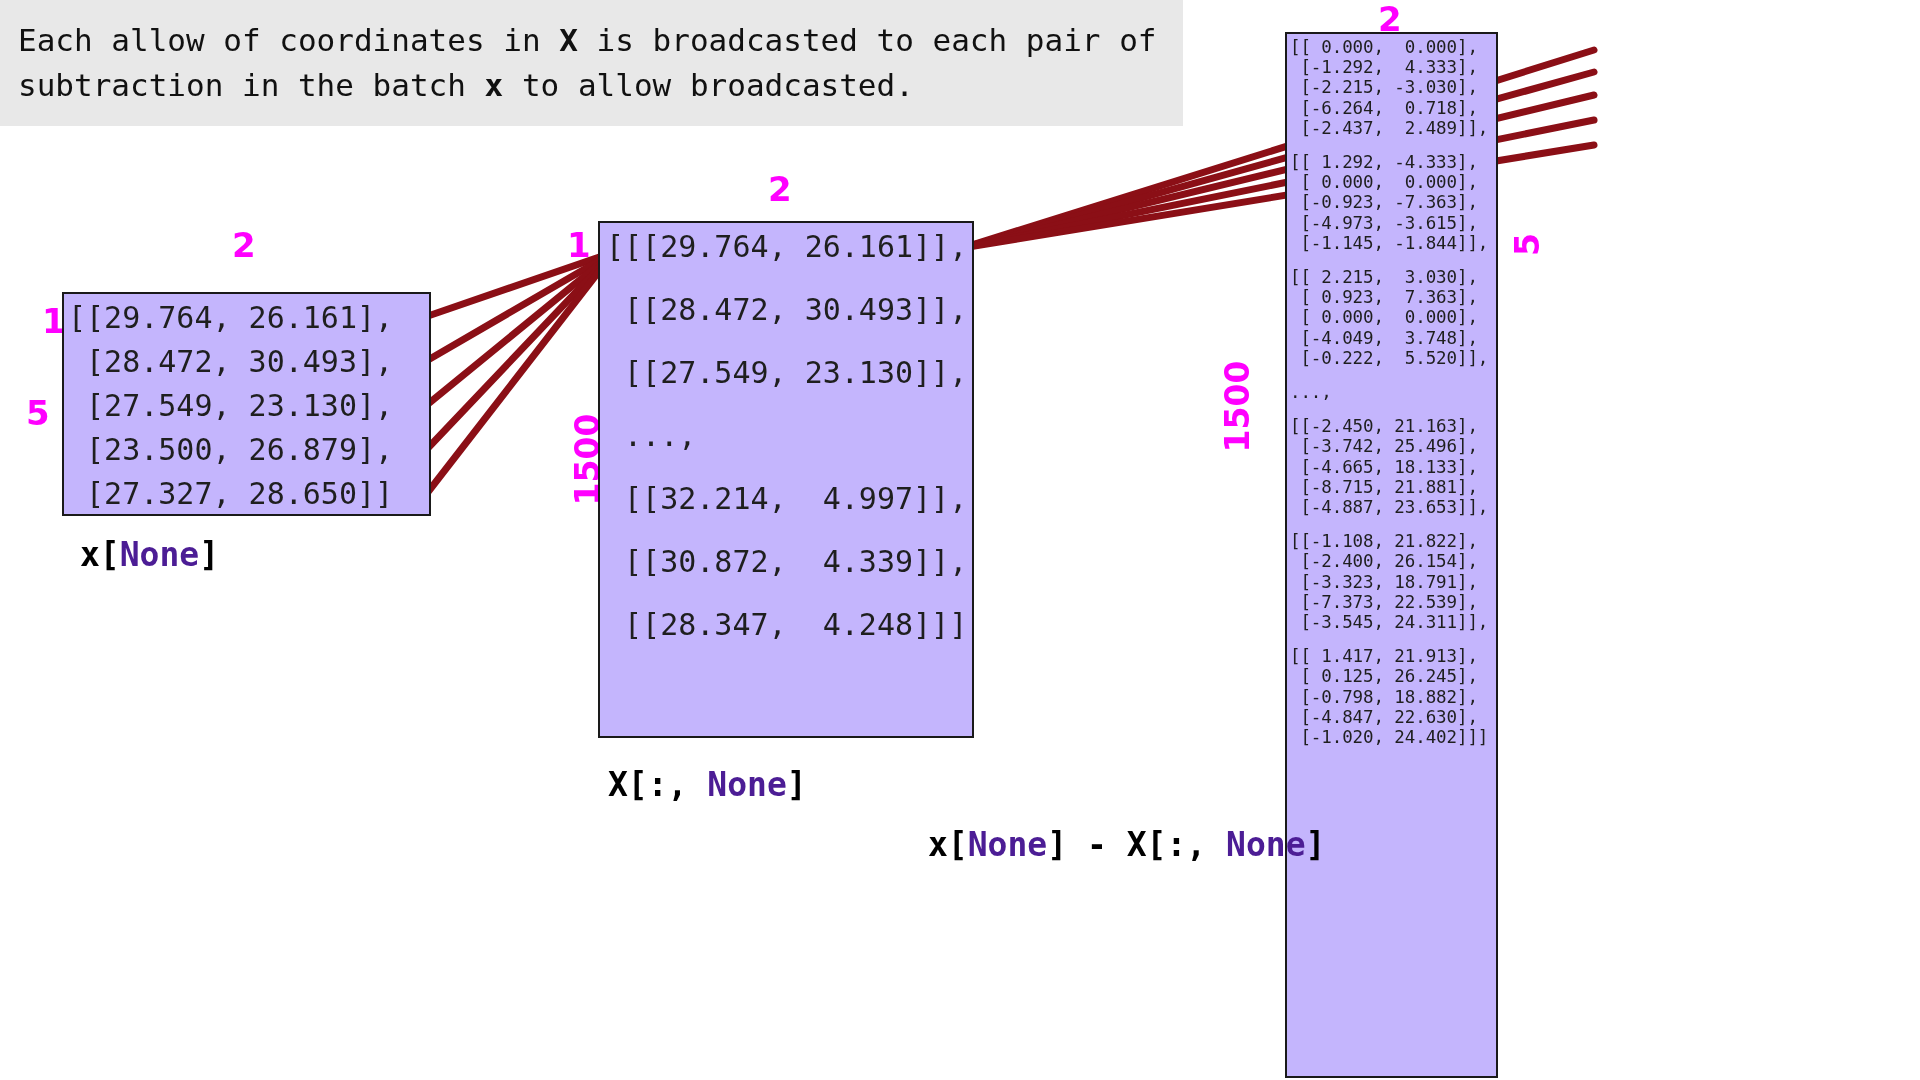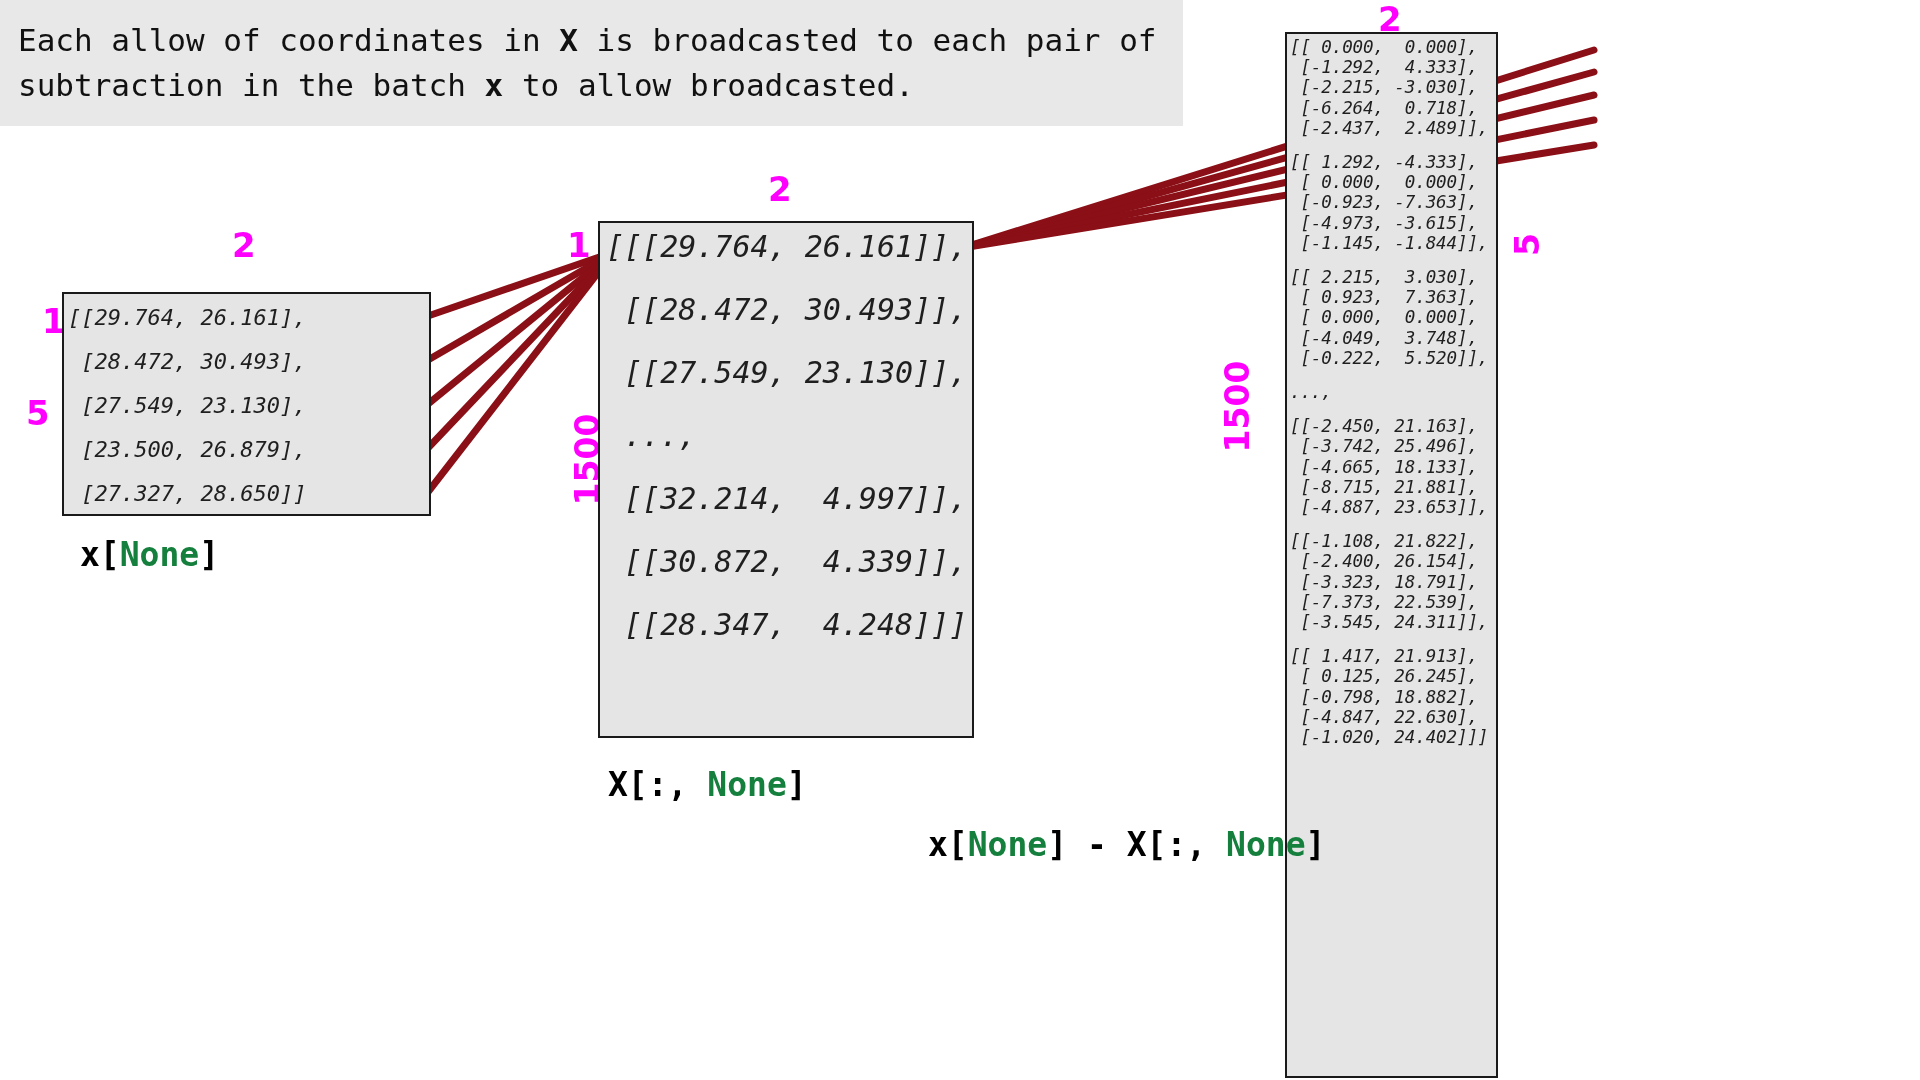--- a/index.html
+++ b/index.html
@@ -24,33 +24,32 @@
     color: #111111;
     letter-spacing: 0px;
     white-space: pre-wrap;
   }
   #caption .bold { font-weight: bold; }
 
   
   .matbox {
     position: absolute;
     border: 2px solid #1a1a1a;
-    background: #e5e5e5;
+    background: #c4b5fd;
     box-sizing: border-box;
     font-family: "DejaVu Sans Mono", monospace;
     color: #1f1f1f;
     white-space: pre;
-    font-style: italic;
   }
 
   
   #mat-left {
     left: 62px; top: 292px;
     width: 369px; height: 224px;
-    font-size: 22px;
+    font-size: 30px;
     line-height: 44px;
     padding: 2px 0 0 4px;
   }
 
   
   #mat-mid {
     left: 598px; top: 221px;
     width: 376px; height: 517px;
     font-size: 30px;
     line-height: 44px;
@@ -103,21 +102,21 @@
 
   
   .caplabel {
     position: absolute;
     font-family: "DejaVu Sans Mono", monospace;
     font-weight: bold;
     font-size: 33px;
     color: #000000;
     white-space: pre;
   }
-  .caplabel .none { color: #15803d; }
+  .caplabel .none { color: #4c1d95; }
   #cap-left  { left: 80px;  top: 535px; }
   #cap-mid   { left: 608px; top: 765px; }
   #cap-right { left: 928px; top: 825px; }
 
   
   #arrows { position: absolute; left: 0; top: 0; width: 1920px; height: 1080px; pointer-events: none; }
 </style>
 </head>
 <body>
 

